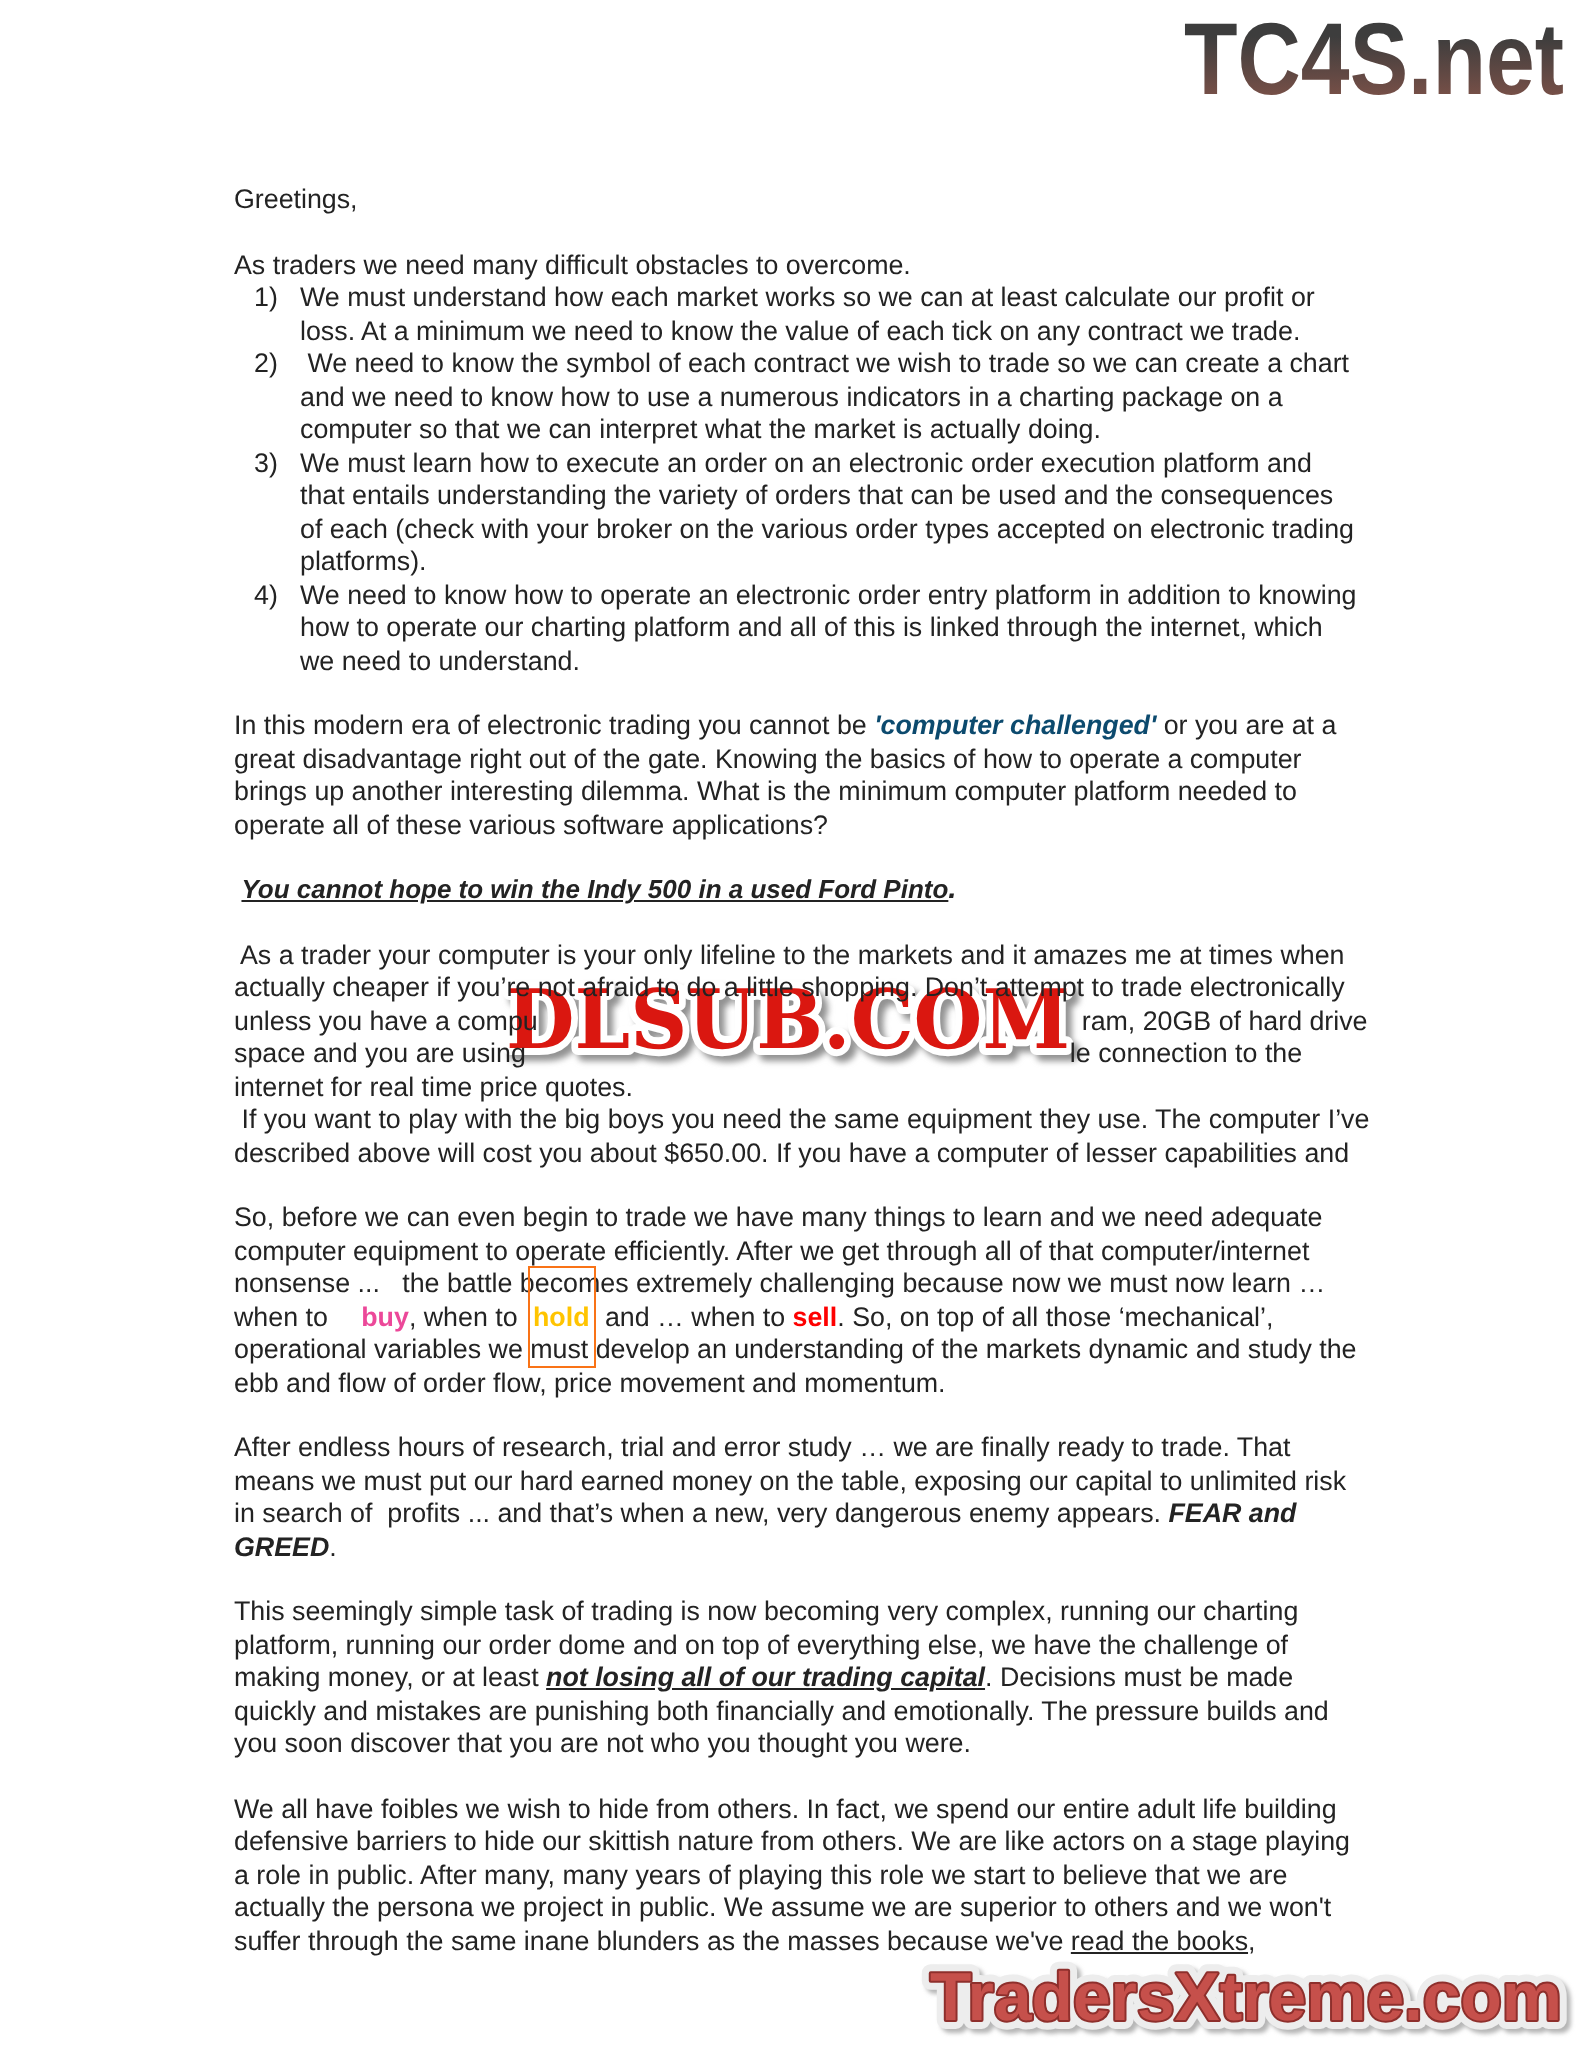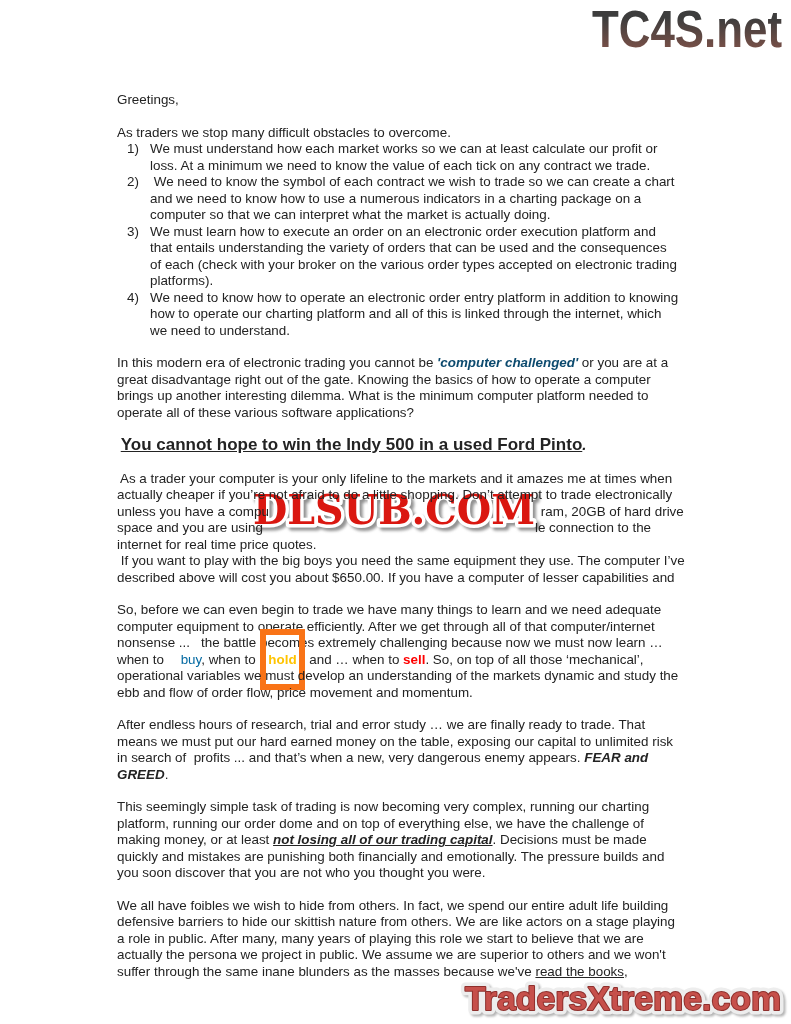--- a/index.html
+++ b/index.html
@@ -15,25 +15,25 @@
   .block.fixed{white-space:normal;}
   .text-line{white-space:pre;height:16.5px;}
   .list{margin-bottom:16px;}
   .list-item{position:relative;padding-left:33px;white-space:pre-wrap;}
   .list-num{position:absolute;left:10px;top:0;}
   .occlusion-gap{display:inline-block;width:272px;height:1px;}
   .seg{}
   .seg-red-bold-italic{color:#0c4a6e;font-weight:bold;font-style:italic;}
   .seg-bold-italic{font-weight:bold;font-style:italic;}
   .seg-bold-italic-underline{font-weight:bold;font-style:italic;text-decoration:underline;}
-  .seg-h-bold-italic-underline{font-weight:bold;text-decoration:underline;font-size:17px;}
+  .seg-h-bold-italic-underline{font-weight:bold;font-style:italic;text-decoration:underline;font-size:13px;}
   .seg-h-bold-italic{font-weight:bold;font-style:italic;font-size:14.8px;}
-  .seg-blue-bold{color:#0369a1;font-weight:normal;padding-left:13px;}
+  .seg-blue-bold{color:#ec4899;font-weight:bold;padding-left:13px;}
   .seg-red-bold{color:#fe0000;font-weight:bold;}
-  .seg-yellow-bold-boxed{color:#ffc400;font-weight:bold;border:6px solid #f97316;padding:17px 2px;margin:0 1px;}
+  .seg-yellow-bold-boxed{color:#ffc400;font-weight:bold;border:1px solid #f97316;padding:17px 2px;margin:0 1px;}
   .seg-underline{text-decoration:underline;}
   .logo-tc4s{position:absolute;top:1px;right:4px;}
   .logo-dlsub{position:absolute;left:244px;top:481px;}
   .logo-txtreme{position:absolute;left:456px;top:974px;}
 </style>
 </head>
 <body>
 
 <svg class="logo-tc4s" width="200" height="56" viewBox="0 0 200 56" aria-hidden="true">
   <defs>
@@ -53,21 +53,21 @@
 
 <svg class="logo-txtreme" width="335" height="48" viewBox="0 0 335 48" aria-hidden="true">
   <g style="filter:drop-shadow(2px 2px 1px rgba(150,150,150,0.7))">
     <text x="167" y="36" text-anchor="middle" font-family="'Liberation Sans',sans-serif" font-weight="bold" font-size="34" textLength="316" lengthAdjust="spacingAndGlyphs" fill="none" stroke="#ededed" stroke-width="9" stroke-linejoin="round">TradersXtreme.com</text>
     <text x="167" y="36" text-anchor="middle" font-family="'Liberation Sans',sans-serif" font-weight="bold" font-size="34" textLength="316" lengthAdjust="spacingAndGlyphs" fill="#c6504b" stroke="#8e2f2c" stroke-width="2" paint-order="stroke" stroke-linejoin="round">TradersXtreme.com</text>
   </g>
 </svg>
 
 <div class="doc-body">
     <div class="block"><span class="seg">Greetings,</span></div>
-    <div class="block" style="margin-bottom: 0px;"><span class="seg">As traders we stop many difficult obstacles to overcome.</span></div>
+    <div class="block" style="margin-bottom: 0px;"><span class="seg">As traders we need many difficult obstacles to overcome.</span></div>
     <div class="block list"><div class="list-item"><span class="list-num">1)</span><span class="seg">We must understand how each market works so we can at least calculate our profit or loss. At a minimum we need to know the value of each tick on any contract we trade.</span></div><div class="list-item"><span class="list-num">2)</span><span class="seg"> We need to know the symbol of each contract we wish to trade so we can create a chart and we need to know how to use a numerous indicators in a charting package on a computer so that we can interpret what the market is actually doing.</span></div><div class="list-item"><span class="list-num">3)</span><span class="seg">We must learn how to execute an order on an electronic order execution platform and that entails understanding the variety of orders that can be used and the consequences of each (check with your broker on the various order types accepted on electronic trading platforms).</span></div><div class="list-item"><span class="list-num">4)</span><span class="seg">We need to know how to operate an electronic order entry platform in addition to knowing how to operate our charting platform and all of this is linked through the internet, which we need to understand.</span></div></div>
     <div class="block"><span class="seg">In this modern era of electronic trading you cannot be </span><span class="seg-red-bold-italic">'computer challenged'</span><span class="seg"> or you are at a great disadvantage right out of the gate. Knowing the basics of how to operate a computer brings up another interesting dilemma. What is the minimum computer platform needed to operate all of these various software applications?</span></div>
     <div class="block"><span class="seg"> </span><span class="seg-h-bold-italic-underline">You cannot hope to win the Indy 500 in a used Ford Pinto</span><span class="seg-h-bold-italic">.</span></div>
     <div class="block fixed">
       <div class="text-line"><span class="seg"> As a trader your computer is your only lifeline to the markets and it amazes me at times when</span></div>
       <div class="text-line"><span class="seg">actually cheaper if you’re not afraid to do a little shopping. Don’t attempt to trade electronically</span></div>
       <div class="text-line"><span class="seg">unless you have a compu</span><span class="occlusion-gap"></span><span class="seg">ram, 20GB of hard drive</span></div>
       <div class="text-line"><span class="seg">space and you are using</span><span class="occlusion-gap"></span><span class="seg">le connection to the</span></div>
       <div class="text-line"><span class="seg">internet for real time price quotes.</span></div>
       <div class="text-line"><span class="seg"> If you want to play with the big boys you need the same equipment they use. The computer I’ve</span></div>

